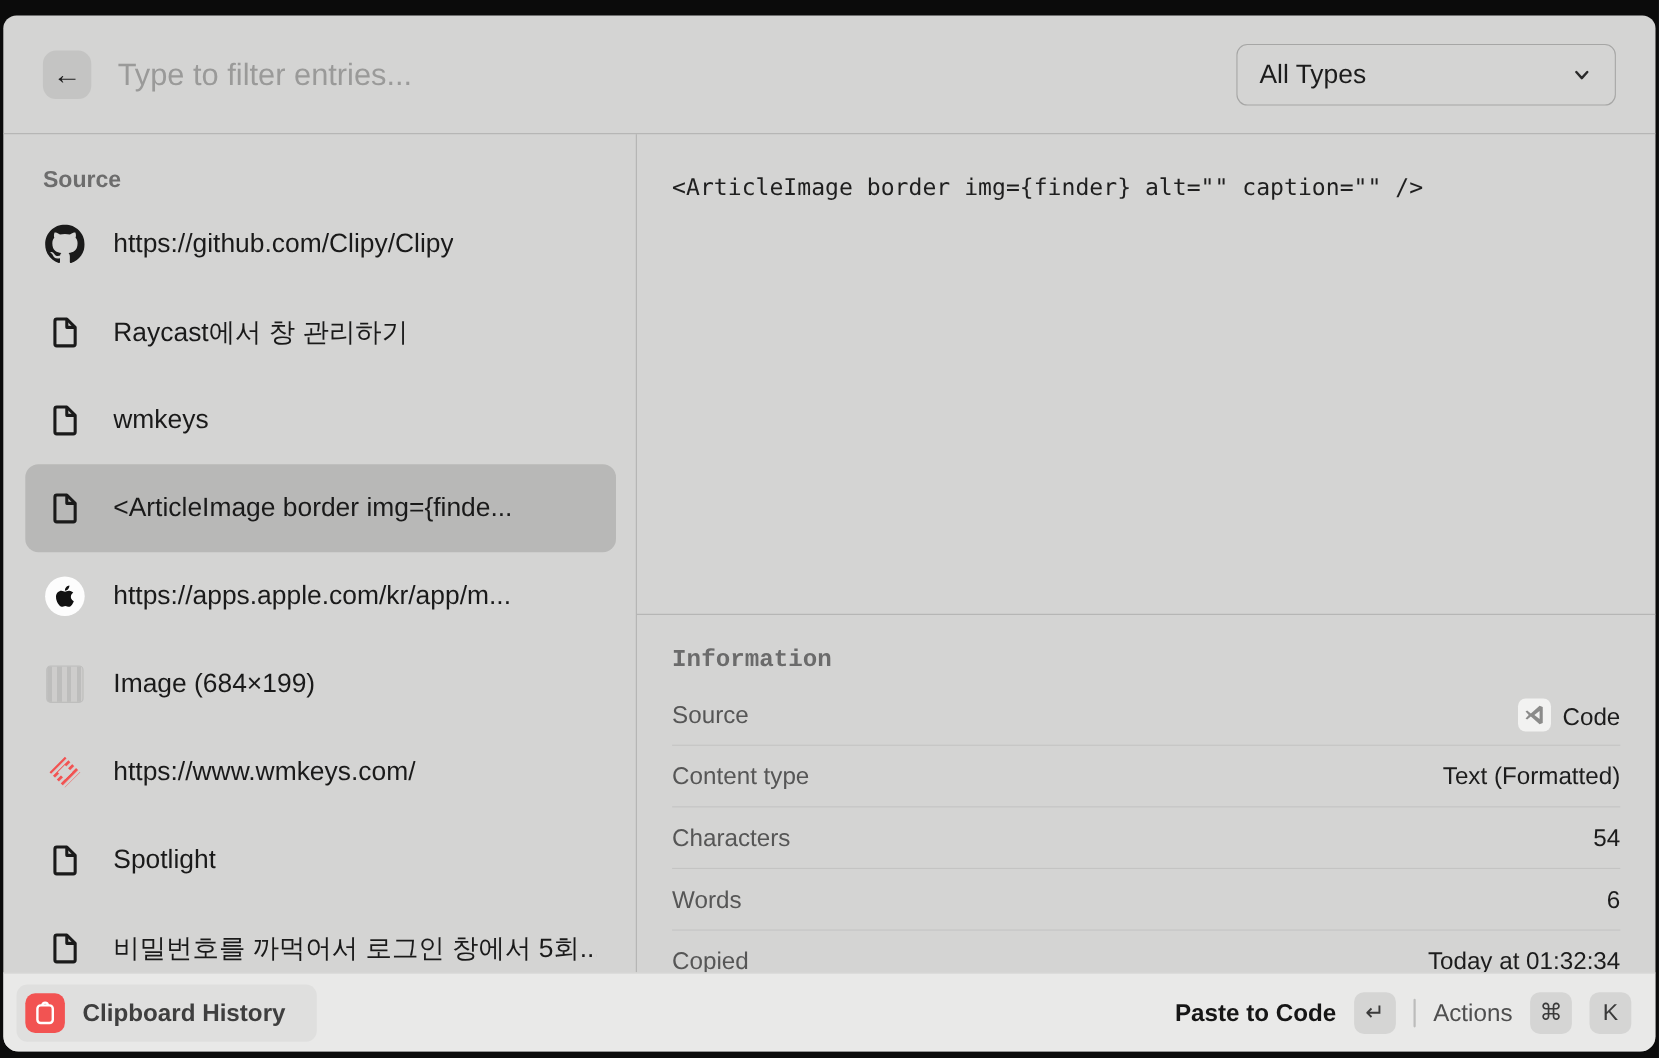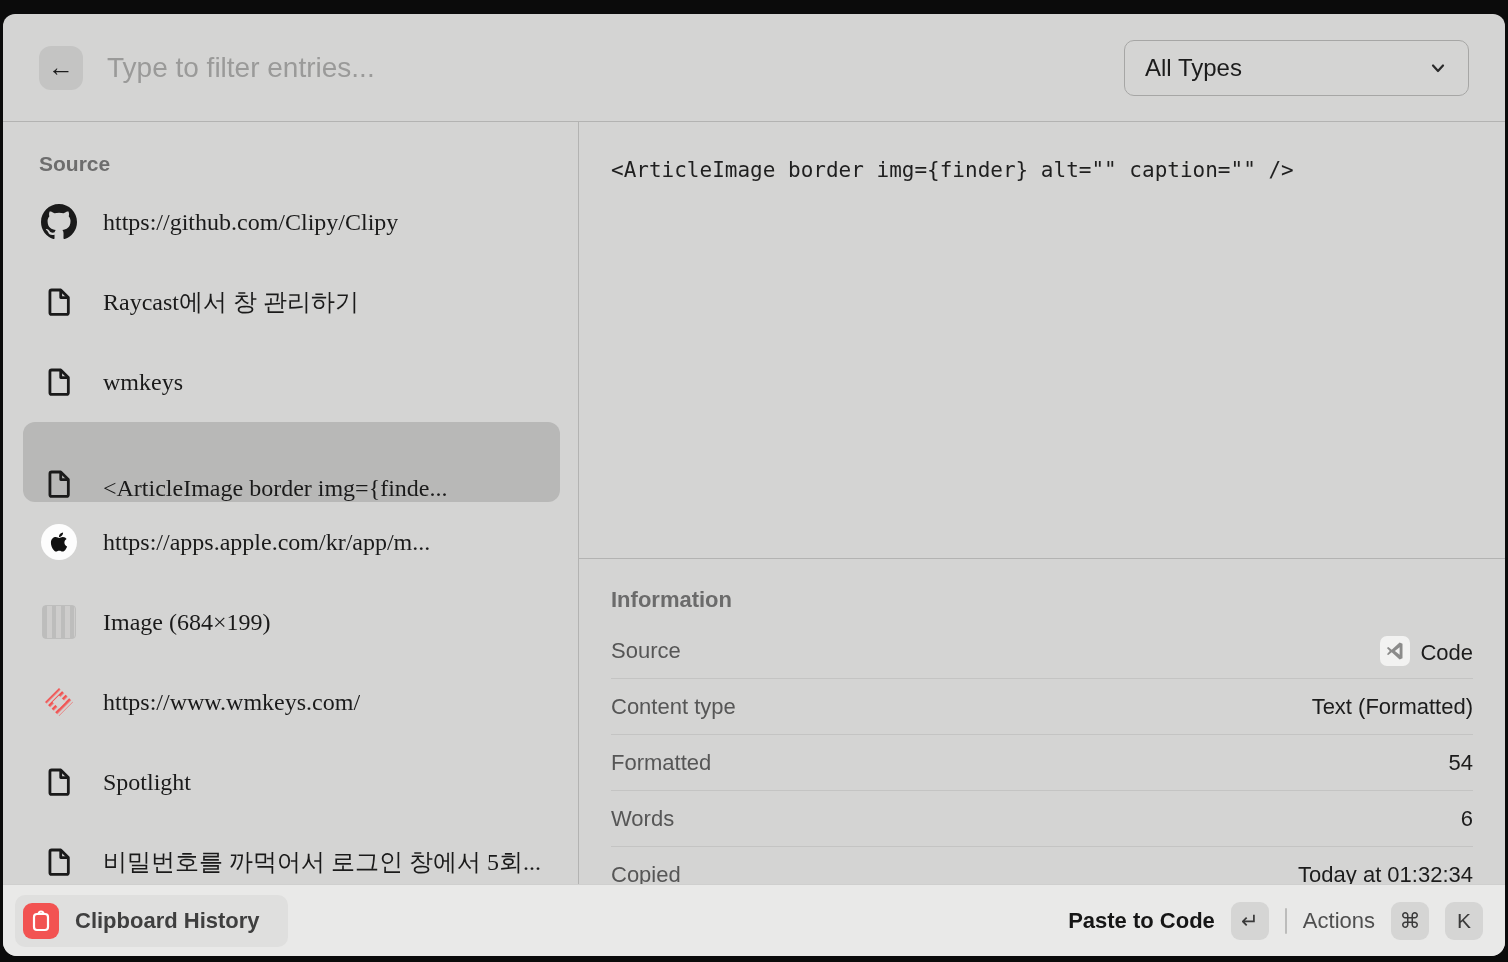--- a/index.html
+++ b/index.html
@@ -18,35 +18,35 @@
   .search-input { flex:1; margin-left:24px; border:none; outline:none; background:transparent;
                   font-size:28px; color:#1c1c1c; font-family:"Liberation Sans", sans-serif; }
   .search-input::placeholder { color:#9a9a99; }
   .type-dropdown { width:345px; height:56px; border:1px solid #a6a6a5; border-radius:10px; display:flex; align-items:center;
                    padding:0 20px; font-size:24px; color:#1c1c1c; justify-content:space-between; flex:0 0 auto; }
 
   
   .main { flex:1; display:flex; min-height:0; }
   .sidebar { width:576px; flex:0 0 auto; border-right:1px solid #b3b3b2; padding:0 18px 0 20px; overflow:hidden; }
   .section-label { font-size:21px; font-weight:700; color:#6d6d6d; margin:30px 0 6px 16px; }
-  .list-item { height:80px; display:flex; align-items:center; border-radius:12px; padding:0 18px;font-family:Liberation Serif, serif; }
-  .list-item.selected { background:#b8b8b7;align-items:flex-end; }
+  .list-item { height:80px; display:flex; align-items:center; border-radius:12px; padding:0 18px; }
+  .list-item.selected { background:#b8b8b7; }
   .item-icon { width:36px; height:36px; flex:0 0 auto; margin-right:26px; display:flex; align-items:center; justify-content:center; }
   .item-label { font-size:24px; color:#1a1a1a; white-space:nowrap; overflow:hidden; }
   .apple-badge { width:36px; height:36px; border-radius:50%; background:#fdfdfd; display:flex; align-items:center; justify-content:center; }
   .img-thumb { width:34px; height:34px; border-radius:4px; background:#c9c9c8;
                background-image:repeating-linear-gradient(90deg,#bdbdbc 0 4px,#cecdcc 4px 9px);
                border:1px solid #bebebd; }
 
   
   .rightpanel { flex:1; display:flex; flex-direction:column; min-width:0; }
   .preview { flex:1; padding:36px 32px; overflow:hidden; }
   .code-text { font-family:"DejaVu Sans Mono", monospace; font-size:21px; color:#1f1f1f; white-space:pre; }
   .info { flex:0 0 auto; border-top:1px solid #b3b3b2; padding:0 32px; height:326px; overflow:hidden; }
-  .info-title { font-size:22px; font-weight:700; color:#6b6b6b; margin:28px 0 10px 0; }
+  .info-title { font-size:22px; font-weight:700; color:#6b6b6b; margin:28px 0 10px 0;font-family:Liberation Mono, monospace; }
   .info-row { height:56px; display:flex; align-items:center; justify-content:space-between; border-bottom:1px solid #c4c4c3; }
   .info-row:last-child { border-bottom:none; }
   .info-label { font-size:22px; color:#565656; }
   .info-value { font-size:22px; color:#1c1c1c; display:flex; align-items:flex-end; gap:10px; }
   .src-badge { width:30px; height:30px; border-radius:7px; background:#f2f2f1; display:flex; align-items:center; justify-content:center; }
 
   
   .footer { height:72px; flex:0 0 auto; background:#e9e9e8; border-top:1px solid #cfcfce;
             display:flex; align-items:center; justify-content:space-between; padding:0 22px 0 12px; }
   .app-pill { display:flex; align-items:center; gap:16px; background:#dfdfde; border-radius:10px; padding:8px 28px 8px 8px;font-weight:bold; }
@@ -193,21 +193,21 @@
             <span>Code</span>
           </span>
         </div>
 
         <div class="info-row">
           <span class="info-label">Content type</span>
           <span class="info-value">Text (Formatted)</span>
         </div>
 
         <div class="info-row">
-          <span class="info-label">Formatted</span>
+          <span class="info-label">Characters</span>
           <span class="info-value">54</span>
         </div>
 
         <div class="info-row">
           <span class="info-label">Words</span>
           <span class="info-value">6</span>
         </div>
 
         <div class="info-row">
           <span class="info-label">Copied</span>

